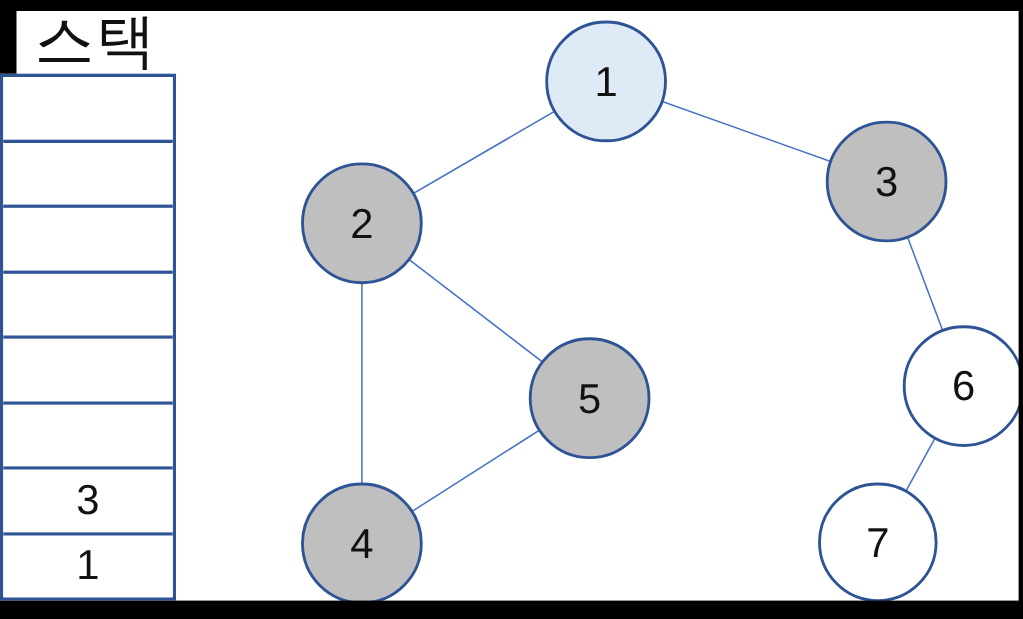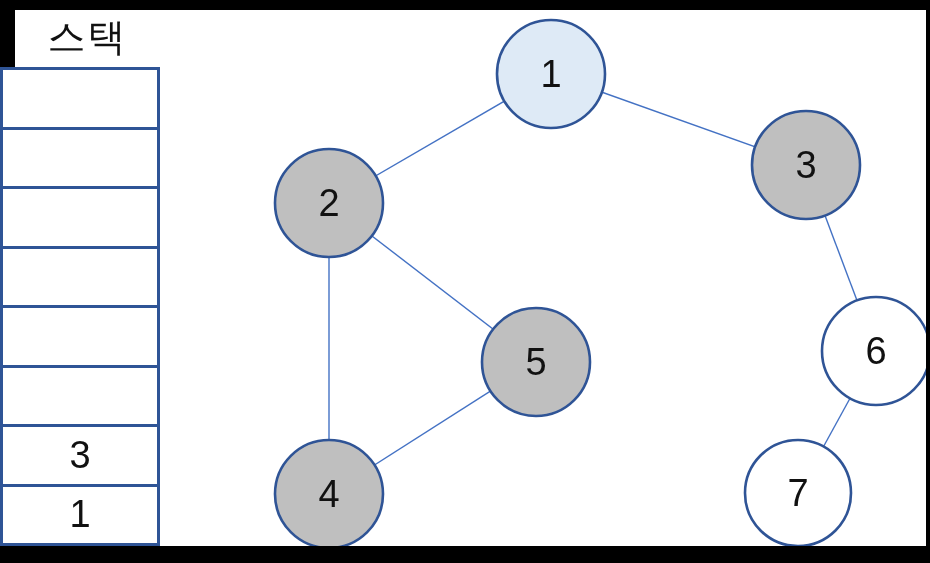--- a/index.html
+++ b/index.html
@@ -12,21 +12,21 @@
   .bar{position:absolute;background:#000;z-index:30;}
   .bar-top{left:0;top:0;width:930px;height:10px;}
   .bar-bottom{left:0;top:546px;width:930px;height:17px;}
   .bar-right{top:0;left:926px;width:4px;height:563px;}
   .bar-left-top{left:0;top:0;width:15px;height:67px;}
 
   
   .stack-title{
     position:absolute;left:15px;top:10px;width:145px;height:55px;
     display:flex;align-items:center;justify-content:center;
-    font-size:38px;color:#111;letter-spacing:2px;z-index:20;
+    font-size:54px;color:#111;letter-spacing:2px;z-index:20;
   }
   .stack{
     position:absolute;left:0;top:67px;width:160px;height:479px;
     border:3px solid #2F5496;box-sizing:border-box;
     display:flex;flex-direction:column;background:#fff;z-index:20;
   }
   .stack-cell{
     flex:1;border-bottom:3px solid #2F5496;
     display:flex;align-items:center;justify-content:center;
     font-size:38px;color:#111;background:#fff;

